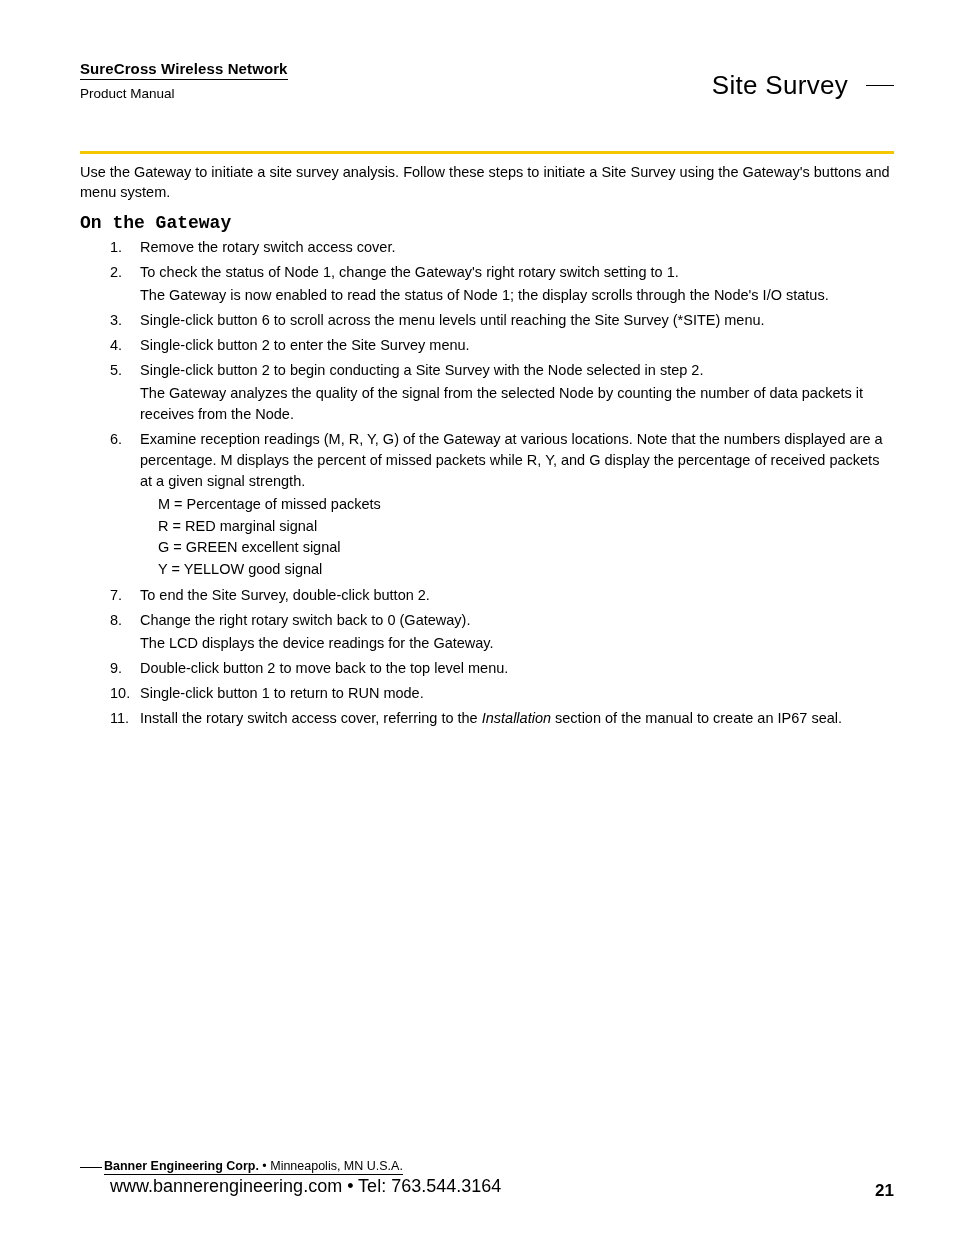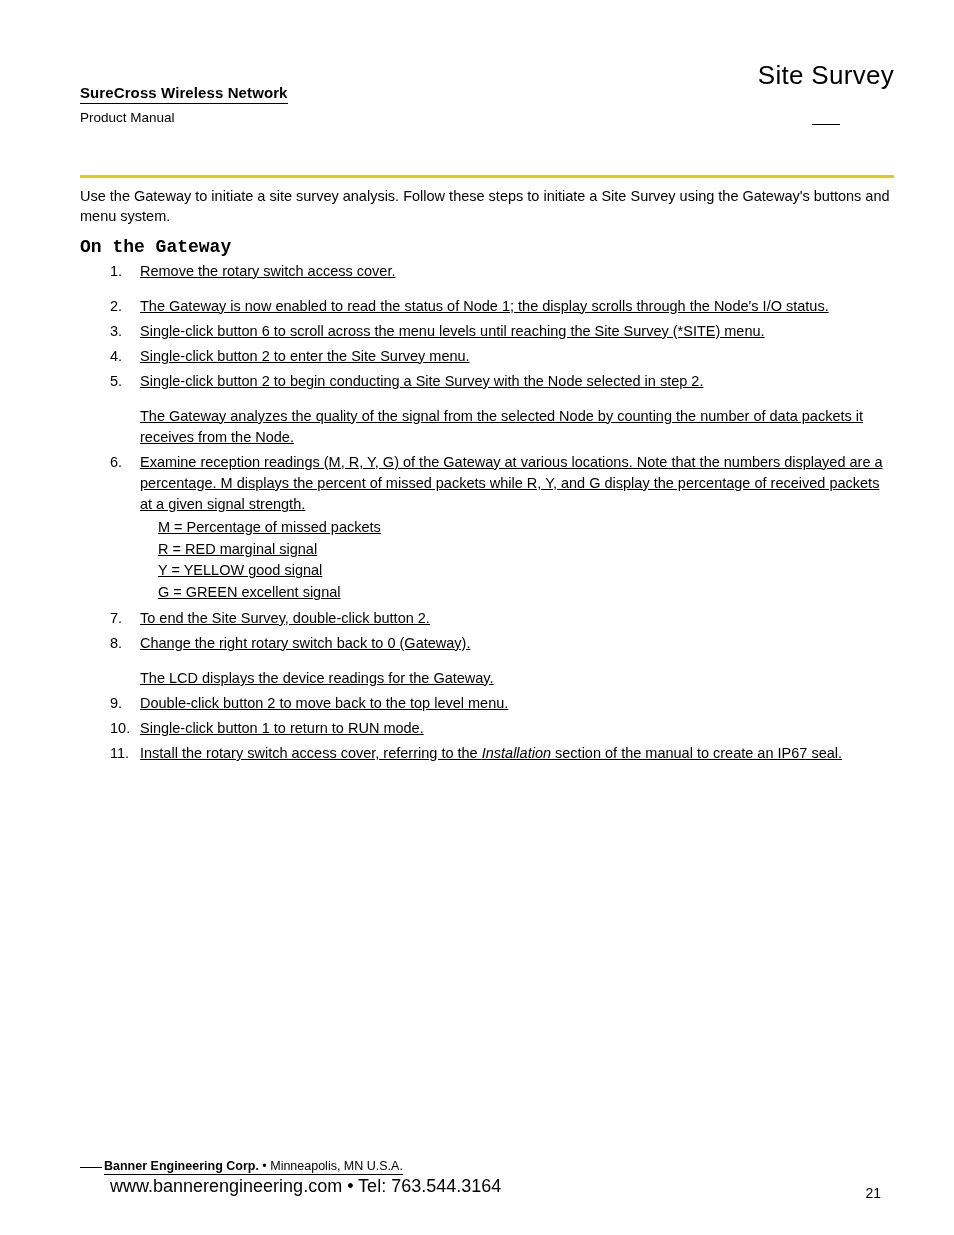--- a/index.html
+++ b/index.html
@@ -38,22 +38,21 @@
   }
   .hdr-sub {
     font-family: "Helvetica Neue Condensed", "Arial Narrow", Arial, sans-serif;
     font-stretch: condensed;
     font-size: 13.5px;
     margin-top: 6px;
   }
   .hdr-right {
     display: flex;
     align-items: center;
-    gap: 33px;
-    flex-direction: column;
+    gap: 18px;
   }
   .hdr-section {
     font-family: "Helvetica Neue Condensed", "Arial Narrow", Arial, sans-serif;
     font-stretch: condensed;
     font-size: 26px;
     font-weight: 400;
     letter-spacing: 0.3px;
   }
   .hdr-line {
     width: 28px;
@@ -95,30 +94,29 @@
     font-family: "Helvetica Neue Condensed", "Arial Narrow", Arial, sans-serif;
     font-stretch: condensed;
     font-size: 14.5px;
     line-height: 1.45;
   }
   ol.steps > li {
     counter-increment: step;
     position: relative;
     padding-left: 60px;
     margin-bottom: 4px;
-    text-decoration: underline;
   }
   ol.steps > li::before {
     content: counter(step) ".";
     position: absolute;
     left: 30px;
     top: 0;
   }
   .note {
-    margin-top: 14px;
+    margin-top: 2px;
   }
   .defs {
     margin: 2px 0 2px 18px;
   }
   .defs div { line-height: 1.5; }
   em.ital { font-style: italic; margin-top: 46px; }
   .footer {
     position: absolute;
     left: 80px;
     right: 60px;
@@ -144,26 +142,26 @@
   .ftr-rule .text b { font-weight: 700; }
   .ftr-sub {
     font-family: "Helvetica Neue Condensed", "Arial Narrow", Arial, sans-serif;
     font-stretch: condensed;
     font-size: 18px;
     margin-left: 30px;
     margin-top: 1px;
   }
   .page-num {
     position: absolute;
-    right: 13px;
+    right: 0;
     bottom: -4px;
     font-family: "Helvetica Neue Condensed", "Arial Narrow", Arial, sans-serif;
     font-stretch: condensed;
-    font-weight: 400;
-    font-size: 14px;
+    font-weight: 700;
+    font-size: 17px;
   }
 </style>
 </head>
 <body>
 
 <div class="page">
   <div class="hdr">
     <div class="hdr-left">
       <div class="hdr-title">SureCross Wireless Network</div>
       <div class="hdr-sub">Product Manual</div>
@@ -174,29 +172,29 @@
     </div>
   </div>
 
   <div class="yellow-rule"></div>
   <div class="intro">Use the Gateway to initiate a site survey analysis. Follow these steps to initiate a Site Survey using the Gateway's buttons and menu system.</div>
 
   <h2 class="sub">On the Gateway</h2>
 
   <ol class="steps" id="steps">
       <li><span>Remove the rotary switch access cover.</span></li>
-      <li><div class="note">The Gateway is now enabled to read the status of Node 1; the display scrolls through the Node's I/O status.</div></li>
+      <li><span>To check the status of Node 1, change the Gateway's right rotary switch setting to 1.</span><div class="note">The Gateway is now enabled to read the status of Node 1; the display scrolls through the Node's I/O status.</div></li>
       <li><span>Single-click button 6 to scroll across the menu levels until reaching the Site Survey (*SITE) menu.</span></li>
       <li><span>Single-click button 2 to enter the Site Survey menu.</span></li>
       <li><span>Single-click button 2 to begin conducting a Site Survey with the Node selected in step 2.</span><div class="note">The Gateway analyzes the quality of the signal from the selected Node by counting the number of data packets it receives from the Node.</div></li>
       <li><span>Examine reception readings (M, R, Y, G) of the Gateway at various locations. Note that the numbers displayed are a percentage. M displays the percent of missed packets while R, Y, and G display the percentage of received packets at a given signal strength.</span><div class="defs">
           <div>M = Percentage of missed packets</div>
           <div>R = RED marginal signal</div>
+          <div>G = GREEN excellent signal</div>
           <div>Y = YELLOW good signal</div>
-          <div>G = GREEN excellent signal</div>
         </div></li>
       <li><span>To end the Site Survey, double-click button 2.</span></li>
       <li><span>Change the right rotary switch back to 0 (Gateway).</span><div class="note">The LCD displays the device readings for the Gateway.</div></li>
       <li><span>Double-click button 2 to move back to the top level menu.</span></li>
       <li><span>Single-click button 1 to return to RUN mode.</span></li>
       <li><span>Install the rotary switch access cover, referring to the </span><em class="ital">Installation</em><span> section of the manual to create an IP67 seal.</span></li>
     </ol>
 
   <div class="footer">
     <div class="ftr-rule">

